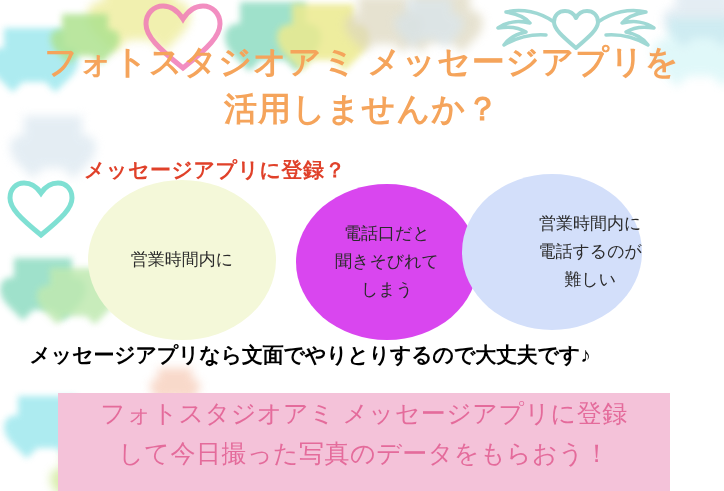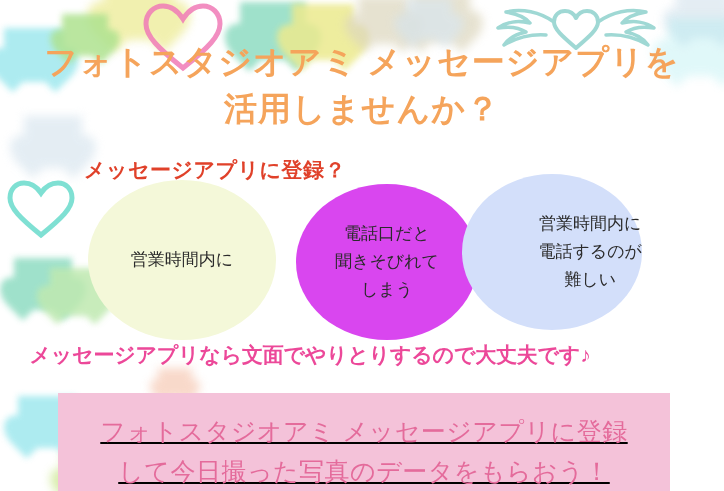--- a/index.html
+++ b/index.html
@@ -97,38 +97,37 @@
   #circle-2 { left: 296px; top: 184px; width: 182px; height: 156px; background: #d946ef; }
   #circle-3 { left: 462px; top: 174px; width: 180px; height: 156px; background: #d3dffa; justify-content: flex-end; }
 
   
   .reassure {
     position: absolute;
     left: 0;
     top: 341px;
     width: 620px;
     text-align: center;
-    color: #ec4899;
+    color: #000000;
     font-size: 21px;
     font-weight: bold;
     letter-spacing: -0.2px;
   }
 
   
   #cta-banner {
     position: absolute;
     left: 58px;
     top: 393px;
     width: 612px;
     height: 98px;
     background: #f4c2d9;
     display: flex;
-    align-items: flex-end;
+    align-items: flex-start;
     justify-content: center;
-    text-decoration: underline;
   }
   .cta-text {
     color: #e46b9b;
     font-size: 25px;
     line-height: 40px;
     text-align: center;
     white-space: pre-line;
     letter-spacing: 0.5px;
   }
 </style>

